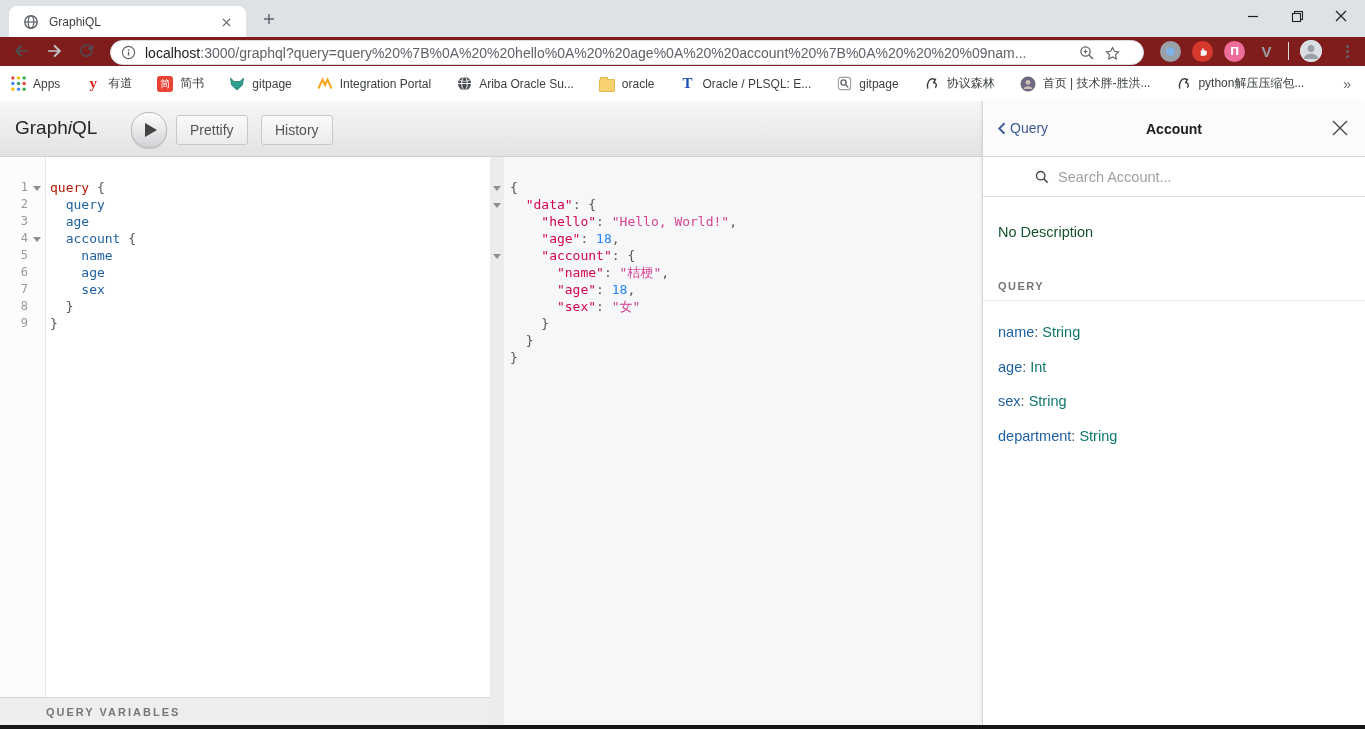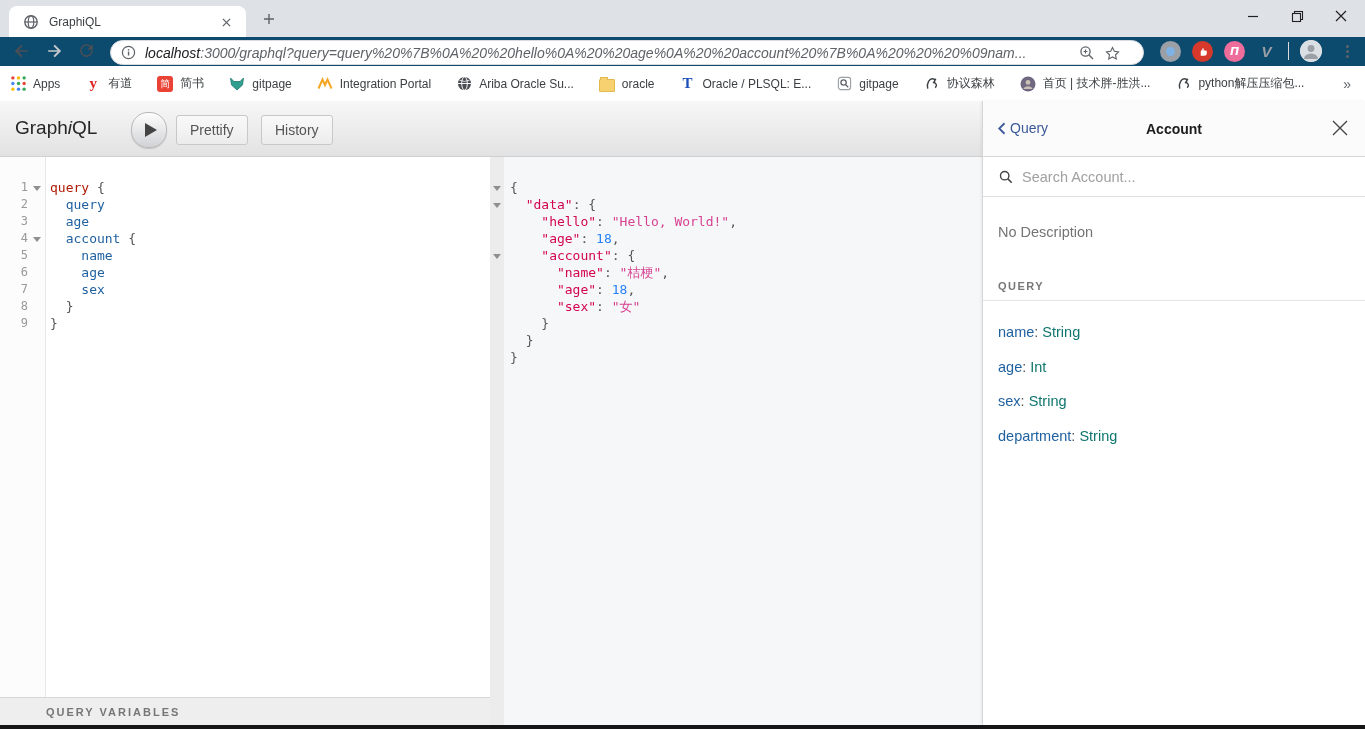--- a/index.html
+++ b/index.html
@@ -11,21 +11,21 @@
   .tabstrip{position:absolute;left:0;top:0;width:1365px;height:37px;background:#dee1e6;}
   .tab{position:absolute;left:9px;top:6px;width:237px;height:31px;background:#fff;border-radius:8px 8px 0 0;}
   .tab-favicon{position:absolute;left:14px;top:8px;width:16px;height:16px;}
   .tab-title{position:absolute;left:40px;top:9px;font-size:12px;color:#3c4043;}
   .tab-close{position:absolute;right:12px;top:8px;width:16px;height:16px;display:flex;align-items:center;justify-content:center;border-radius:8px;}
   .newtab{position:absolute;left:258px;top:8px;width:22px;height:22px;display:flex;align-items:center;justify-content:center;}
   .wctl{position:absolute;top:0;height:32px;width:40px;display:flex;align-items:center;justify-content:center;}
   .wctl-min{left:1233px}.wctl-restore{left:1277px}.wctl-close{left:1321px}
 
   
-  .navbar{position:absolute;left:0;top:37px;width:1365px;height:29px;background:#0c4a6e;font-style:italic;}
+  .navbar{position:absolute;left:0;top:37px;width:1365px;height:29px;background:#7f1d1d;}
   .nav-ic{position:absolute;top:4px;width:20px;height:20px;}
   .omnibox{position:absolute;left:110px;top:3px;width:1032px;height:23px;background:#fff;
            border:1px solid #d8dbdf;border-radius:13px;display:flex;align-items:center;}
   .omni-info{margin-left:10px;width:15px;height:15px;flex:none}
   .omni-url{margin-left:9px;font-size:14px;white-space:nowrap;overflow:hidden;}
   .u-host{color:#202124}.u-rest{color:#5f6368}
   .omni-zoom{position:absolute;right:48px;top:4px;width:16px;height:16px}
   .omni-star{position:absolute;right:22px;top:4px;width:17px;height:17px}
   .ext{position:absolute;top:4px;width:21px;height:21px;border-radius:50%;display:flex;align-items:center;justify-content:center;font-weight:bold;}
   .ext-blue{left:1160px;background:#9aa0a6}.ext-blue i{display:block;width:9px;height:9px;border-radius:50%;background:#7fb2e5}
@@ -89,25 +89,25 @@
 
   .bottom-strip{position:absolute;left:0;top:725px;width:1365px;height:4px;background:#161616;}
 
   
   .docs{position:absolute;left:982px;top:101px;width:383px;height:624px;background:#fff;
       border-left:1px solid #d6d6d6;box-shadow:-1px 0 3px rgba(0,0,0,.06);box-sizing:border-box;}
   .docs-header{position:relative;height:55px;background:#fbfbfb;border-bottom:1px solid #d6d6d6;}
   .docs-back{position:absolute;left:14px;top:19px;display:flex;align-items:center;gap:4px;color:#3B5998;font-size:14px;cursor:default;}
   .docs-title{position:absolute;left:0;right:0;top:20px;text-align:center;font-size:14px;font-weight:bold;color:#1d1d1d;}
   .docs-close{position:absolute;right:16px;top:18px;width:18px;height:18px;}
-  .docs-search{position:relative;height:39px;border-bottom:1px solid #e0e0e0;display:flex;align-items:center;}
+  .docs-search{position:relative;height:39px;border-bottom:1px solid #e0e0e0;display:flex;align-items:center;padding-left:36px;}
   .docs-search .mag{margin-left:16px;flex:none}
   .docs-search input{border:none;outline:none;background:transparent;margin-left:7px;font-size:14.5px;color:#333;width:300px;font-family:"Liberation Sans",sans-serif;}
   .docs-search input::placeholder{color:#a0a0a0;}
-  .docs-desc{margin:27px 0 12px 15px;font-size:14.5px;color:#737373;}
+  .docs-desc{margin:27px 0 12px 15px;font-size:14.5px;color:#14532d;}
   .docs-cat{margin:40px 0 0 15px;font-size:11px;font-weight:bold;letter-spacing:1.5px;color:#777;}
   .docs-cat-rule{margin-top:8px;border:none;border-top:1px solid #e6e6e6;}
   .fields-list{margin:14px 0 0 15px;}
   .doc-field{height:34.5px;font-size:14.5px;display:flex;align-items:center;}
   .fname{color:#1F61A0}.fcolon{color:#555;white-space:pre}.ftype{color:#0f766e}
 </style>
 </head>
 <body>
 
 <div class="tabstrip">

